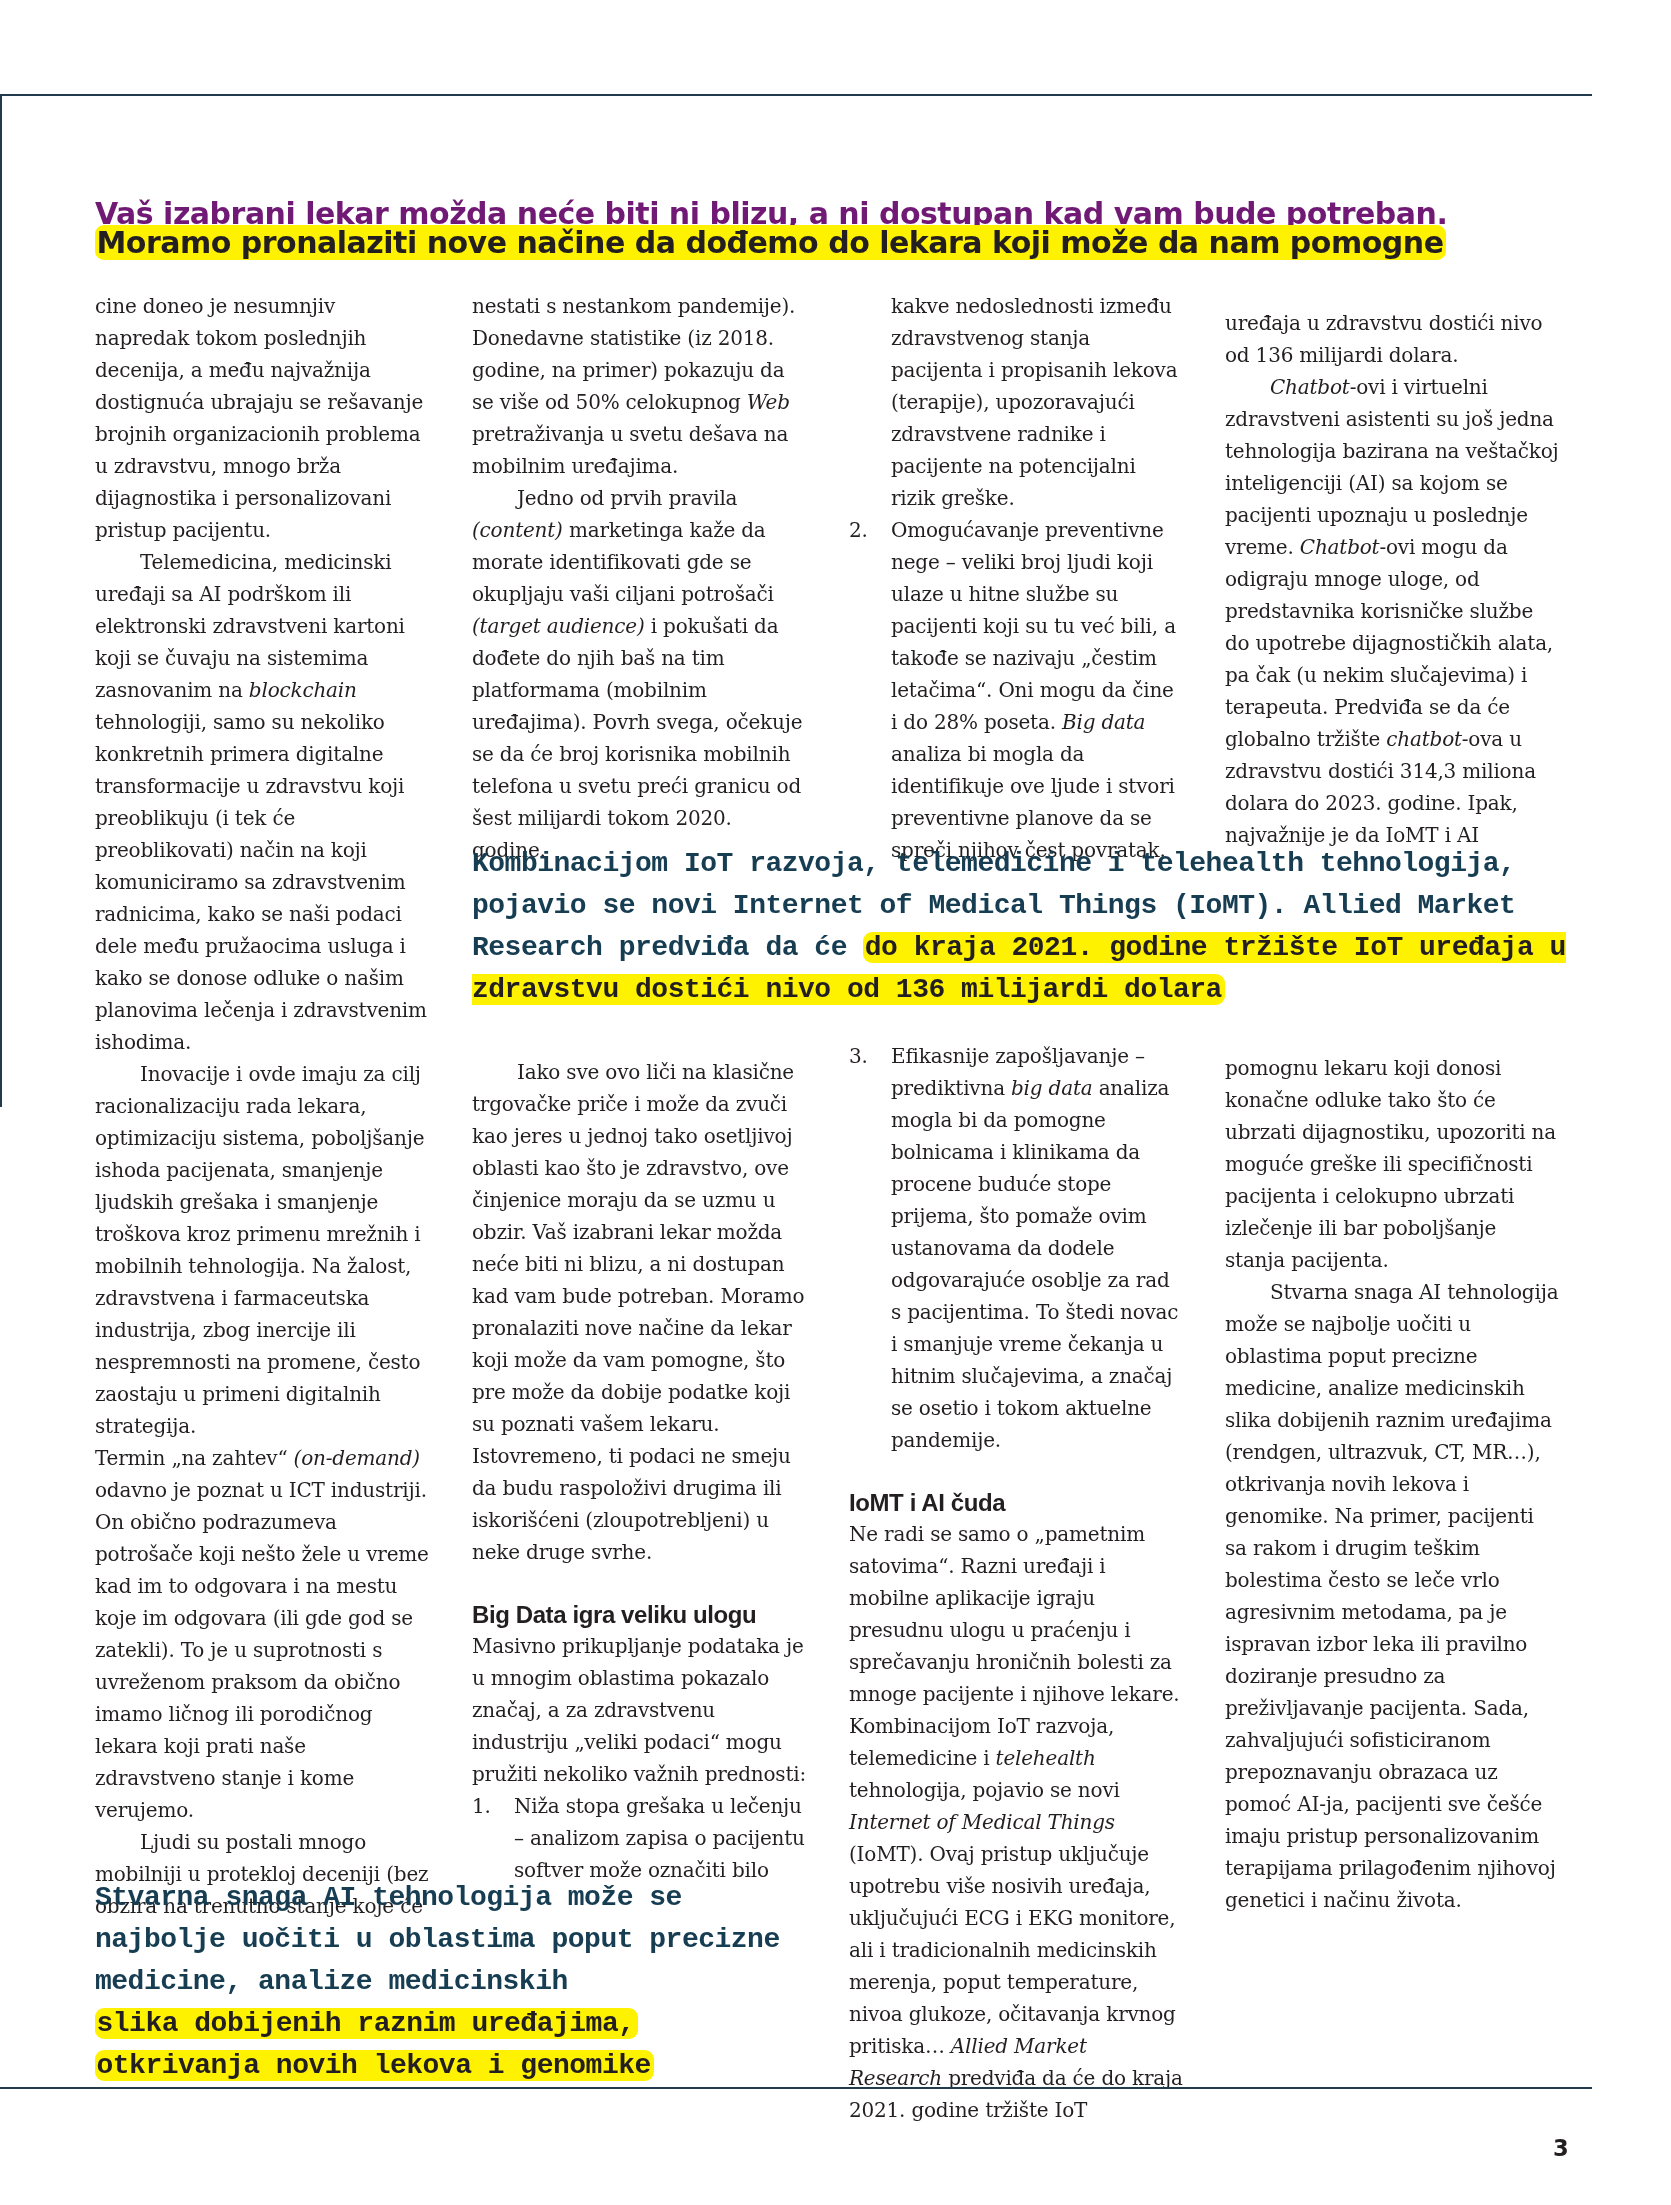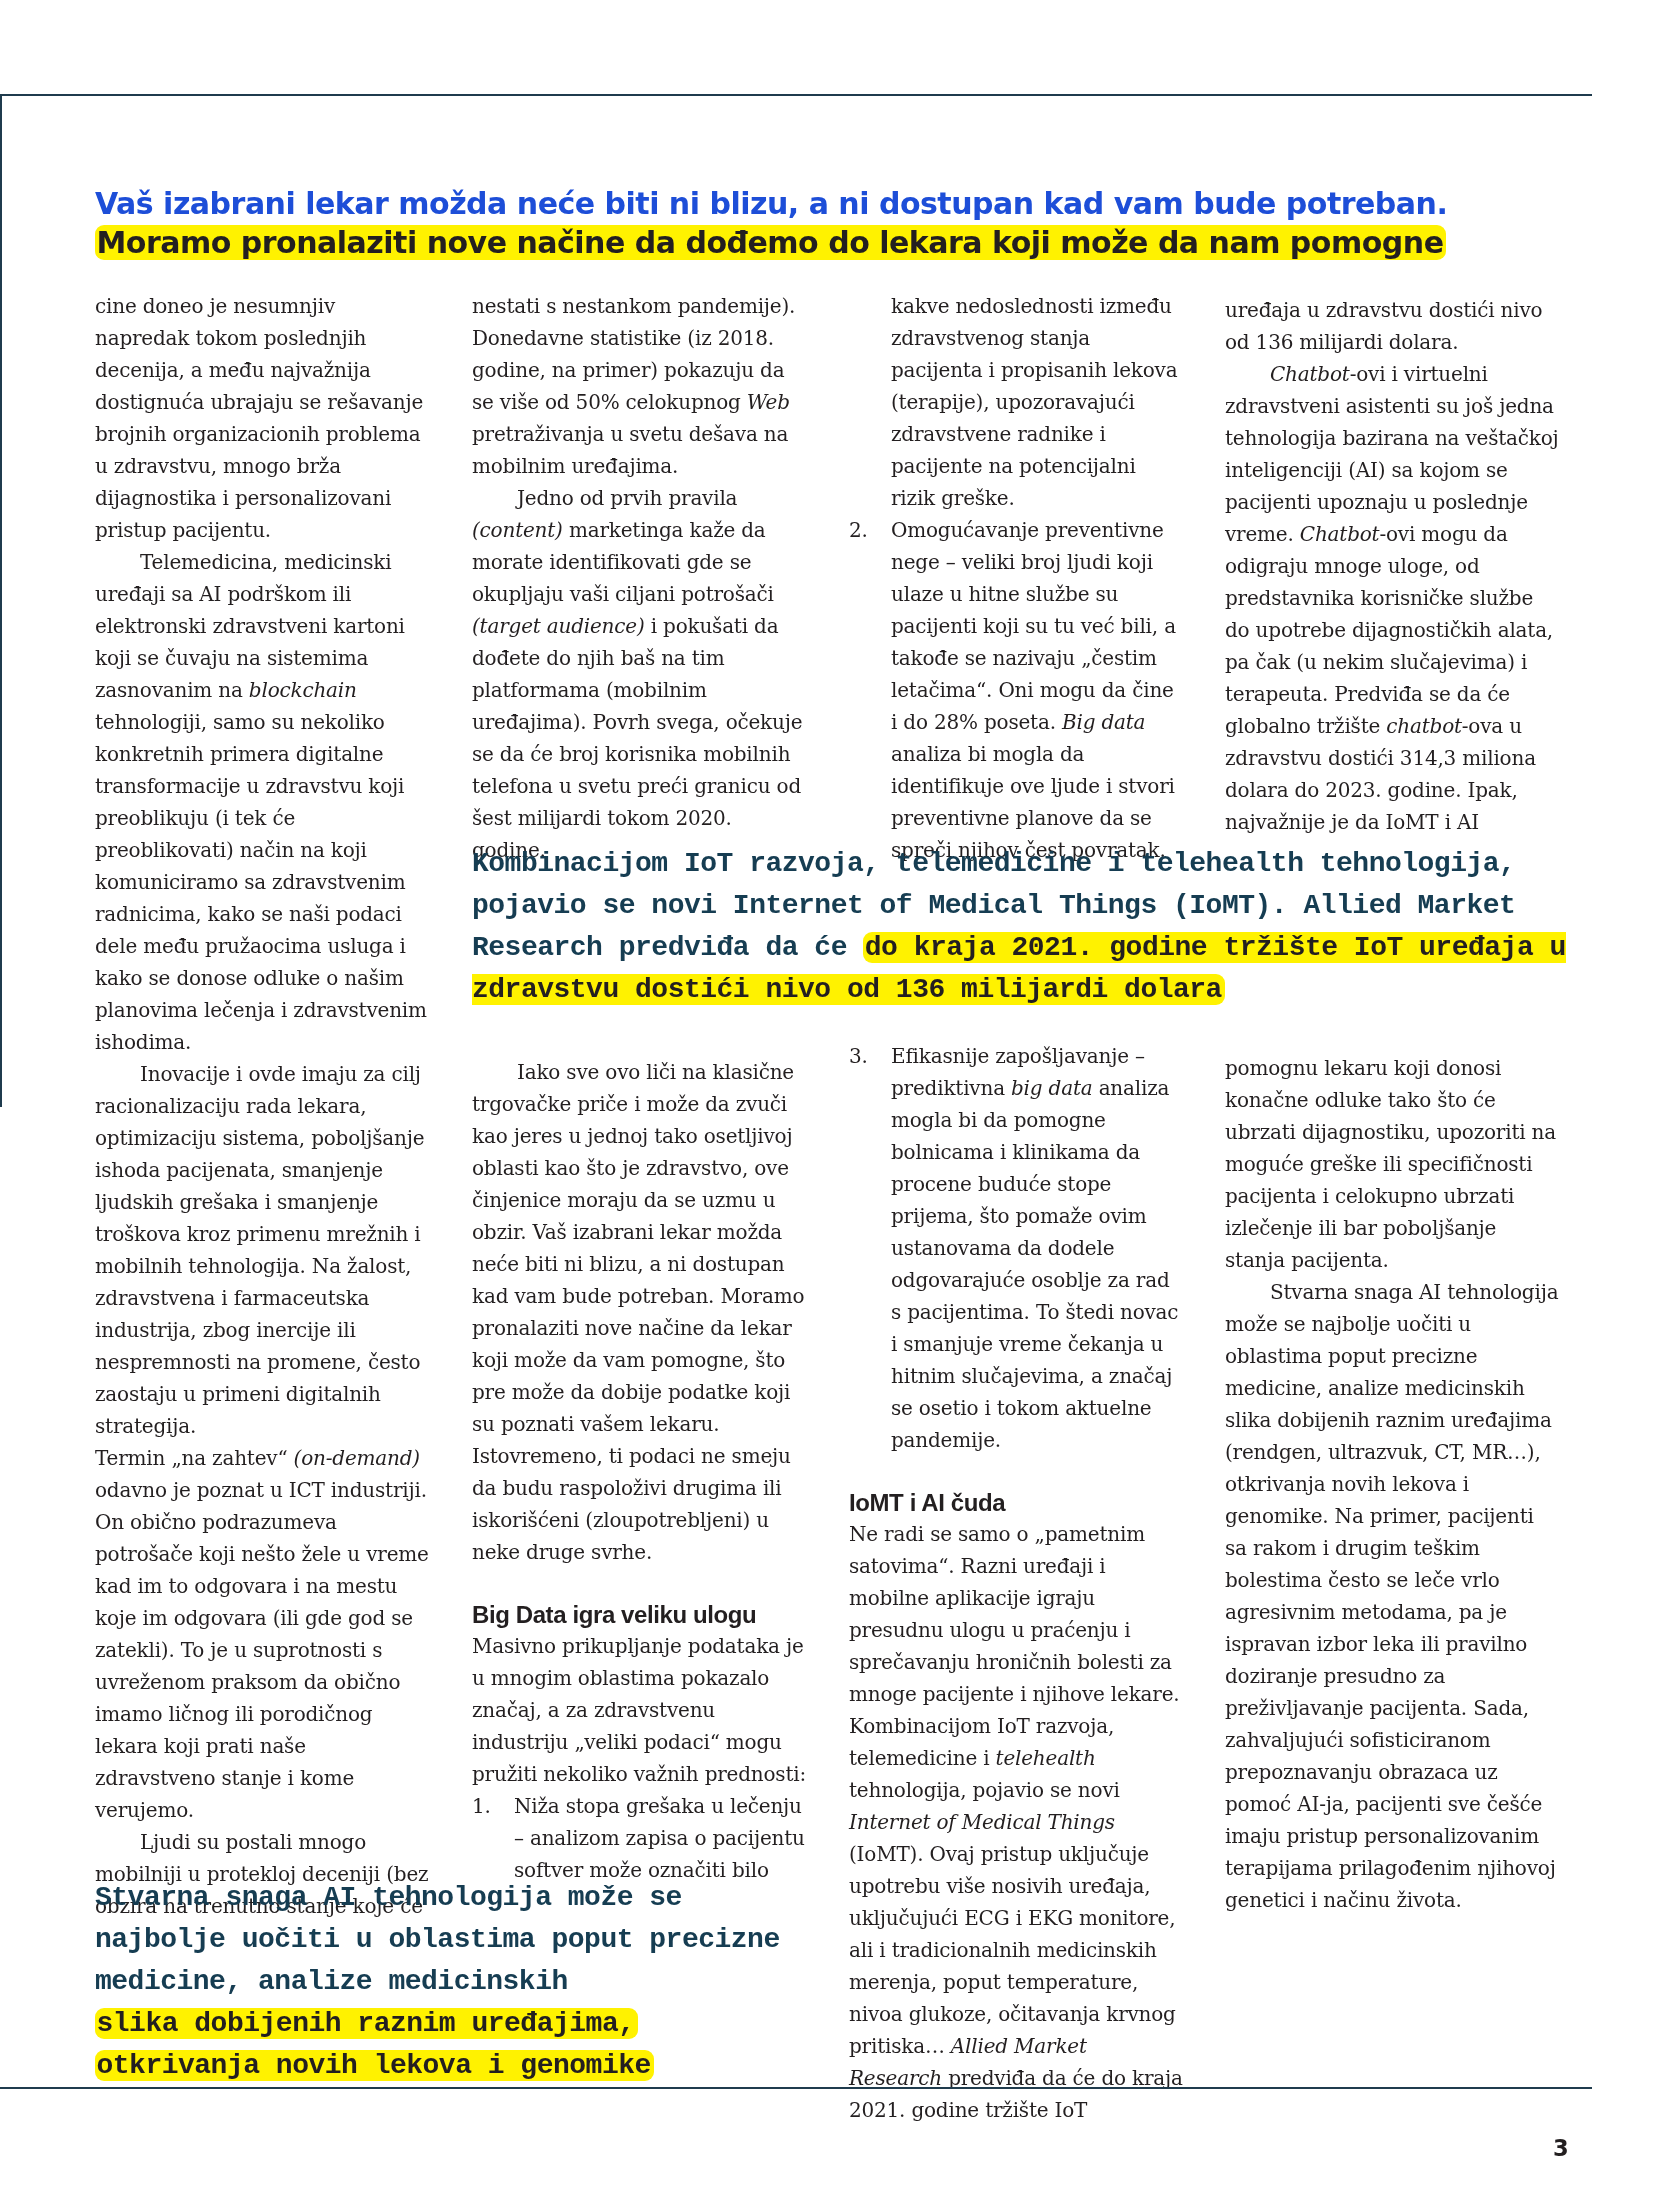--- a/index.html
+++ b/index.html
@@ -5,21 +5,21 @@
   html, body { margin:0; padding:0; background:#ffffff; }
   body { width:1671px; height:2205px; position:relative; overflow:hidden;
          font-family:"DejaVu Serif", "Liberation Serif", serif; color:#231f20; }
   .rule-top { position:absolute; left:0; top:94px; width:1592px; height:2.3px; background:#1f3b4d; }
   .rule-left { position:absolute; left:0; top:96px; width:2.3px; height:1011px; background:#1f3b4d; }
   .rule-bottom { position:absolute; left:0; top:2087px; width:1592px; height:2.3px; background:#1f3b4d; }
   .page-num { position:absolute; left:1553px; top:2135px; font-family:"DejaVu Sans","Liberation Sans",sans-serif;
               font-weight:bold; font-size:22.6px; color:#231f20; }
   .headline { position:absolute; left:95px; font-family:"DejaVu Sans","Liberation Sans",sans-serif;
               font-weight:bold; font-size:30px; letter-spacing:-0.5px; white-space:nowrap; line-height:39px; }
-  .h1 { top:184px; color:#1d4ed8; }
+  .h1 { top:194px; color:#701a75; }
   .h2 { top:223px; color:#231f20; }
   .hl { background:#fff200; padding:0 3px 0 1.5px;border-radius:9px; }
   .col { position:absolute; width:336px; font-size:20px; line-height:32px; letter-spacing:-0.2px; }
   .col p { margin:0; }
   .ind { text-indent:45px; }
   .col .sub { font-family:"Liberation Sans","DejaVu Sans",sans-serif; font-weight:bold; font-size:24px;
               line-height:30px; margin-top:32px; letter-spacing:-0.4px; color:#231f20; }
   .li { display:flex; }
   .li .num { width:42px; flex:0 0 42px; }
   .li .txt { flex:1; }
@@ -54,21 +54,21 @@
 </div>
 
 <div class="col" style="left:849px; top:290px;">
   <p class="cont">kakve nedoslednosti između zdravstvenog stanja pacijenta i propisanih lekova (terapije), upozoravajući zdravstvene radnike i pacijente na potencijalni rizik greške.</p>
   <div class="li">
     <span class="num">2.</span>
     <span class="txt"><span>Omogućavanje preventivne nege – veliki broj ljudi koji ulaze u hitne službe su pacijenti koji su tu već bili, a takođe se nazivaju „čestim letačima“. Oni mogu da čine i do 28% poseta. </span><i>Big data</i><span> analiza bi mogla da identifikuje ove ljude i stvori preventivne planove da se spreči njihov čest povratak.</span></span>
   </div>
 </div>
 
-<div class="col" style="left:1225px; top:294px;">
+<div class="col" style="left:1225px; top:307px;">
   <p>uređaja u zdravstvu dostići nivo od 136 milijardi dolara.</p>
   <p class="ind"><i>Chatbot</i><span>-ovi i virtuelni zdravstveni asistenti su još jedna tehnologija bazirana na veštačkoj inteligenciji (AI) sa kojom se pacijenti upoznaju u poslednje vreme. </span><i>Chatbot</i><span>-ovi mogu da odigraju mnoge uloge, od predstavnika korisničke službe do upotrebe dijagnostičkih alata, pa čak (u nekim slučajevima) i terapeuta. Predviđa se da će globalno tržište </span><i>chatbot</i><span>-ova u zdravstvu dostići 314,3 miliona dolara do 2023. godine. Ipak, najvažnije je da IoMT i AI</span></p>
 </div>
 
 <div class="pull pull1"><span>Kombinacijom IoT razvoja, telemedicine i telehealth tehnologija, pojavio se novi Internet of Medical Things (IoMT). Allied Market Research predviđa da će </span><span class="hl">do kraja 2021. godine tržište IoT uređaja u zdravstvu dostići nivo od 136 milijardi dolara</span></div>
 
 <div class="col" style="left:472px; top:1040px;margin-top:16px;">
   <p class="ind">Iako sve ovo liči na klasične trgovačke priče i može da zvuči kao jeres u jednoj tako osetljivoj oblasti kao što je zdravstvo, ove činjenice moraju da se uzmu u obzir. Vaš izabrani lekar možda neće biti ni blizu, a ni dostupan kad vam bude potreban. Moramo pronalaziti nove načine da lekar koji može da vam pomogne, što pre može da dobije podatke koji su poznati vašem lekaru. Istovremeno, ti podaci ne smeju da budu raspoloživi drugima ili iskorišćeni (zloupotrebljeni) u neke druge svrhe.</p>
   <div class="sub">Big Data igra veliku ulogu</div>
   <p>Masivno prikupljanje podataka je u mnogim oblastima pokazalo značaj, a za zdravstvenu industriju „veliki podaci“ mogu pružiti nekoliko važnih prednosti:</p>

